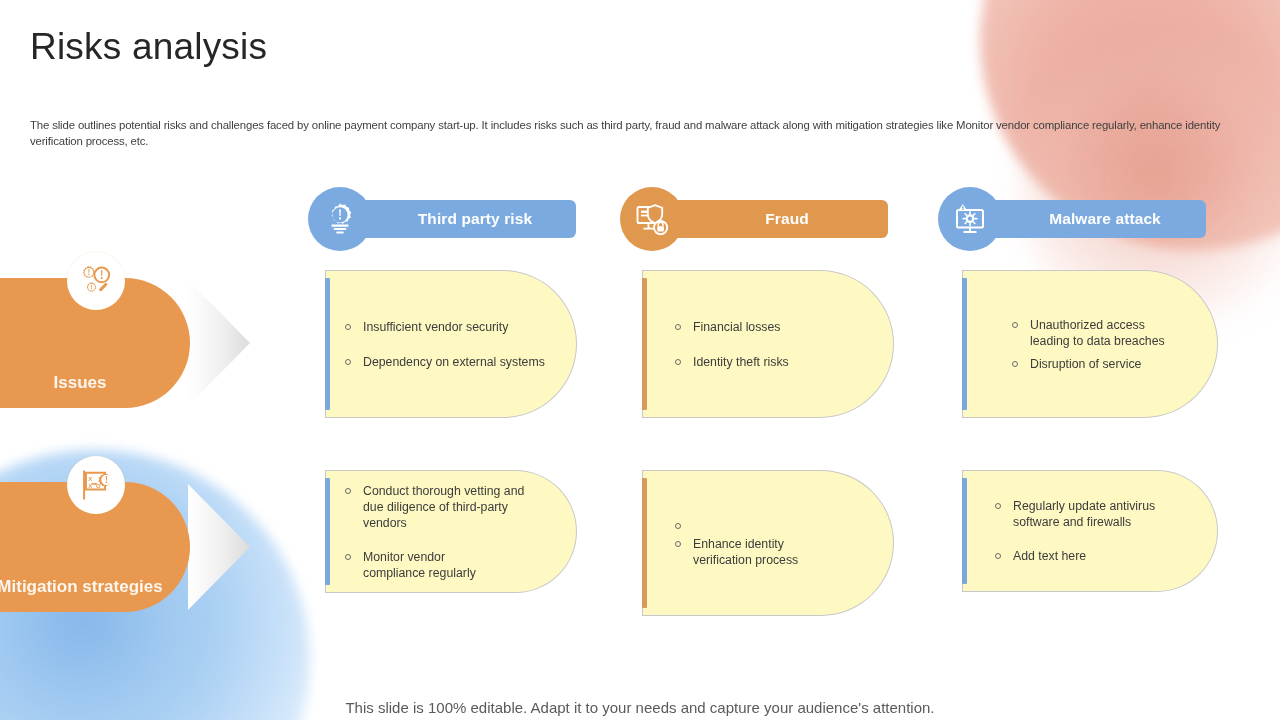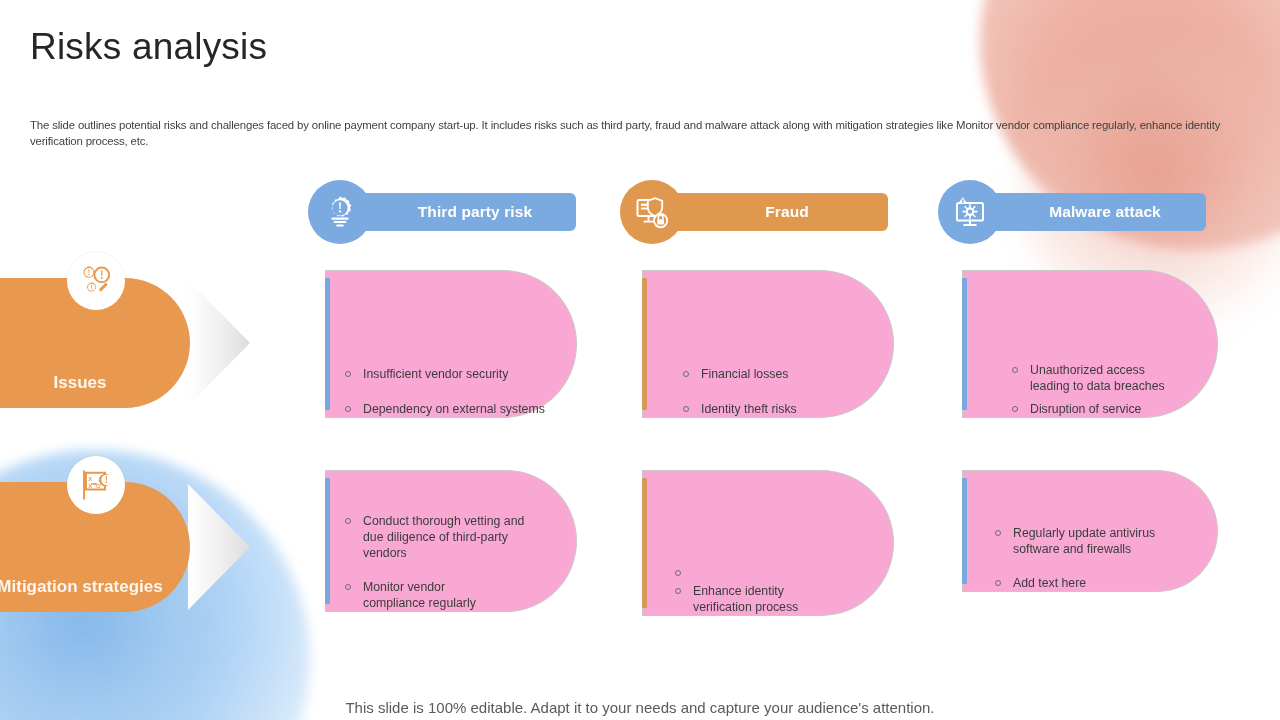--- a/index.html
+++ b/index.html
@@ -85,21 +85,21 @@
     line-height: 15.5px;
     color: #3f3f3f;
     letter-spacing: -0.15px;
     margin-top: 32px;
   }
 
   
   .col-header {
     position: absolute;
     height: 38px;
-    top: 193px;
+    top: 200px;
     display: flex;
     align-items: center;
   }
   .col-header .bar {
     position: absolute;
     left: 28px;
     top: 0;
     height: 38px;
     border-radius: 6px;
     display: flex;
@@ -169,26 +169,26 @@
     height: 130px;
     z-index: 1;
   }
   .row-arrow svg { display: block; }
 
   
   .card {
     position: absolute;
     width: 252px;
     height: 148px;
-    background: #f9a8d4;
+    background: #fef9c3;
     border: 1px solid #c8c8c8;
     border-radius: 0 74px 74px 0;
     border-left: none;
     display: flex;
-    align-items: flex-end;
+    align-items: center;
   }
   .card .accent {
     position: absolute;
     left: 0;
     top: 7px;
     bottom: 7px;
     width: 5px;
     border-radius: 1px;
   }
   .card .card-edge {
@@ -388,36 +388,36 @@
     <div class="accent" style="background:#79A8DE;"></div>
     <ul class="bullets">
       <li><span class="dot"></span><span>Insufficient vendor  security</span></li>
       <li><span class="dot"></span><span>Dependency  on external  systems</span></li>
     </ul>
   </div>
 
   <div class="card" style="left:642px;top:270px;">
     <div class="card-edge"></div>
     <div class="accent" style="background:#D79A59;"></div>
-    <ul class="bullets" style="padding-left:29px;margin-left:8px;">
+    <ul class="bullets" style="padding-left:29px;">
       <li><span class="dot"></span><span>Financial losses</span></li>
       <li><span class="dot"></span><span>Identity theft  risks</span></li>
     </ul>
   </div>
 
   <div class="card" style="left:962px;top:270px;width:256px;">
     <div class="card-edge"></div>
     <div class="accent" style="background:#79A8DE;"></div>
     <ul class="bullets" style="padding-left:46px;">
       <li style="margin-bottom:7px;max-width:160px;"><span class="dot"></span><span>Unauthorized  access leading to data breaches</span></li>
       <li><span class="dot"></span><span>Disruption of service</span></li>
     </ul>
   </div>
 
-  <div class="card" style="left:325px;top:470px;height:142px;">
+  <div class="card" style="left:325px;top:470px;height:123px;">
     <div class="card-edge"></div>
     <div class="accent" style="background:#79A8DE;"></div>
     <ul class="bullets">
       <li style="margin-bottom:18px;max-width:200px;"><span class="dot"></span><span>Conduct thorough vetting and due diligence of third-party vendors</span></li>
       <li style="white-space:pre-line;"><span class="dot"></span><span>Monitor vendor
 compliance regularly</span></li>
     </ul>
   </div>
 
   <div class="card" style="left:642px;top:470px;height:146px;">

